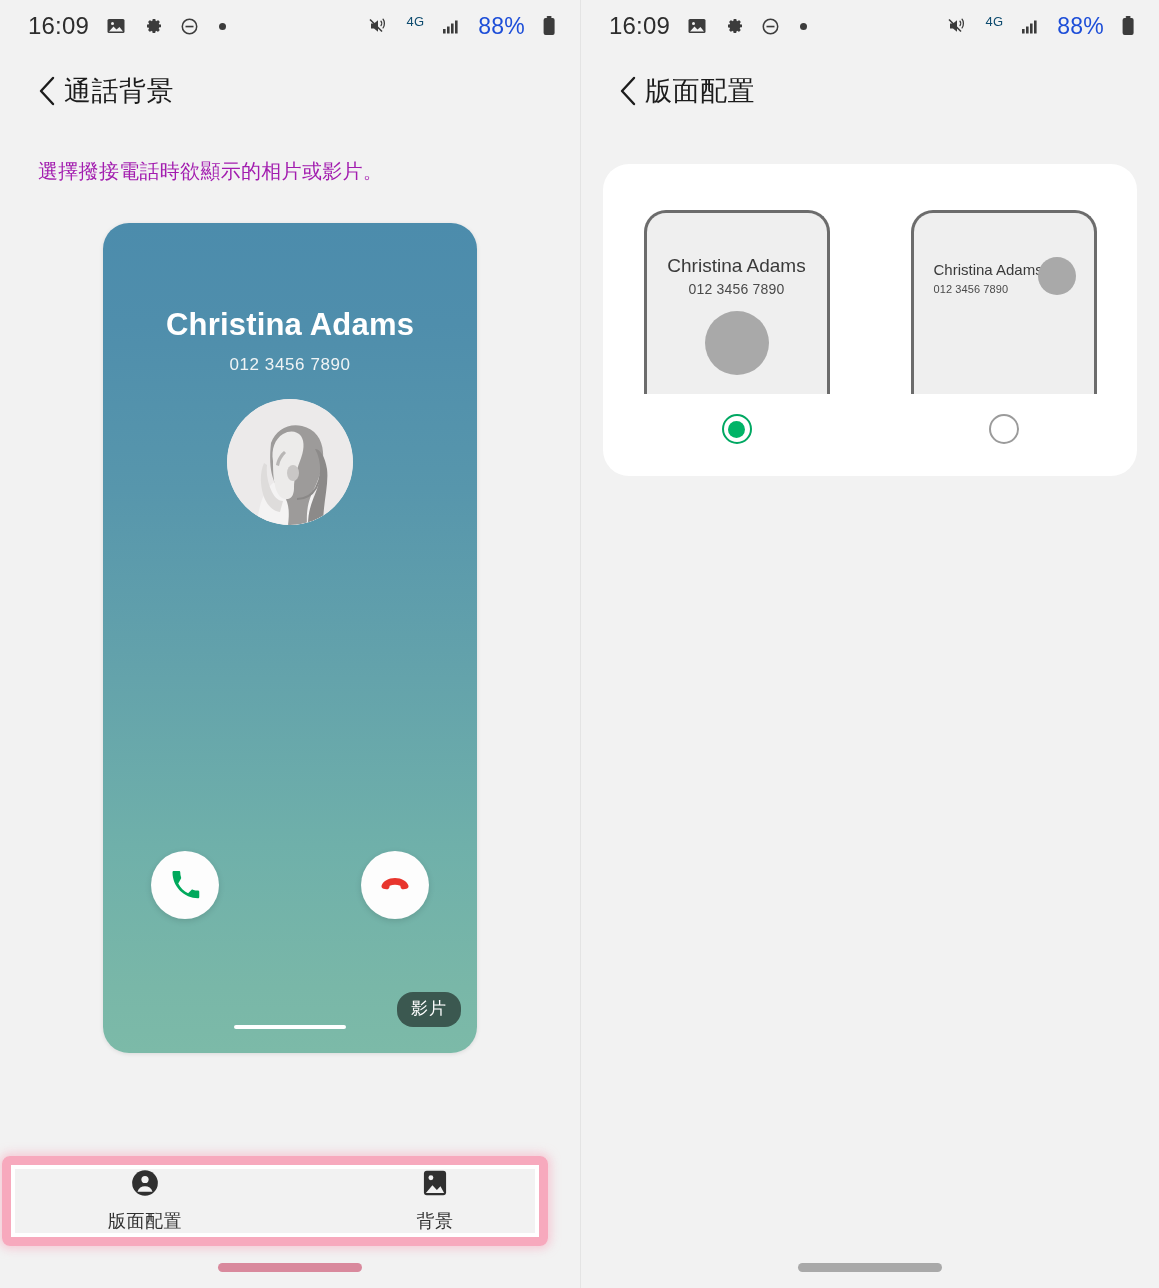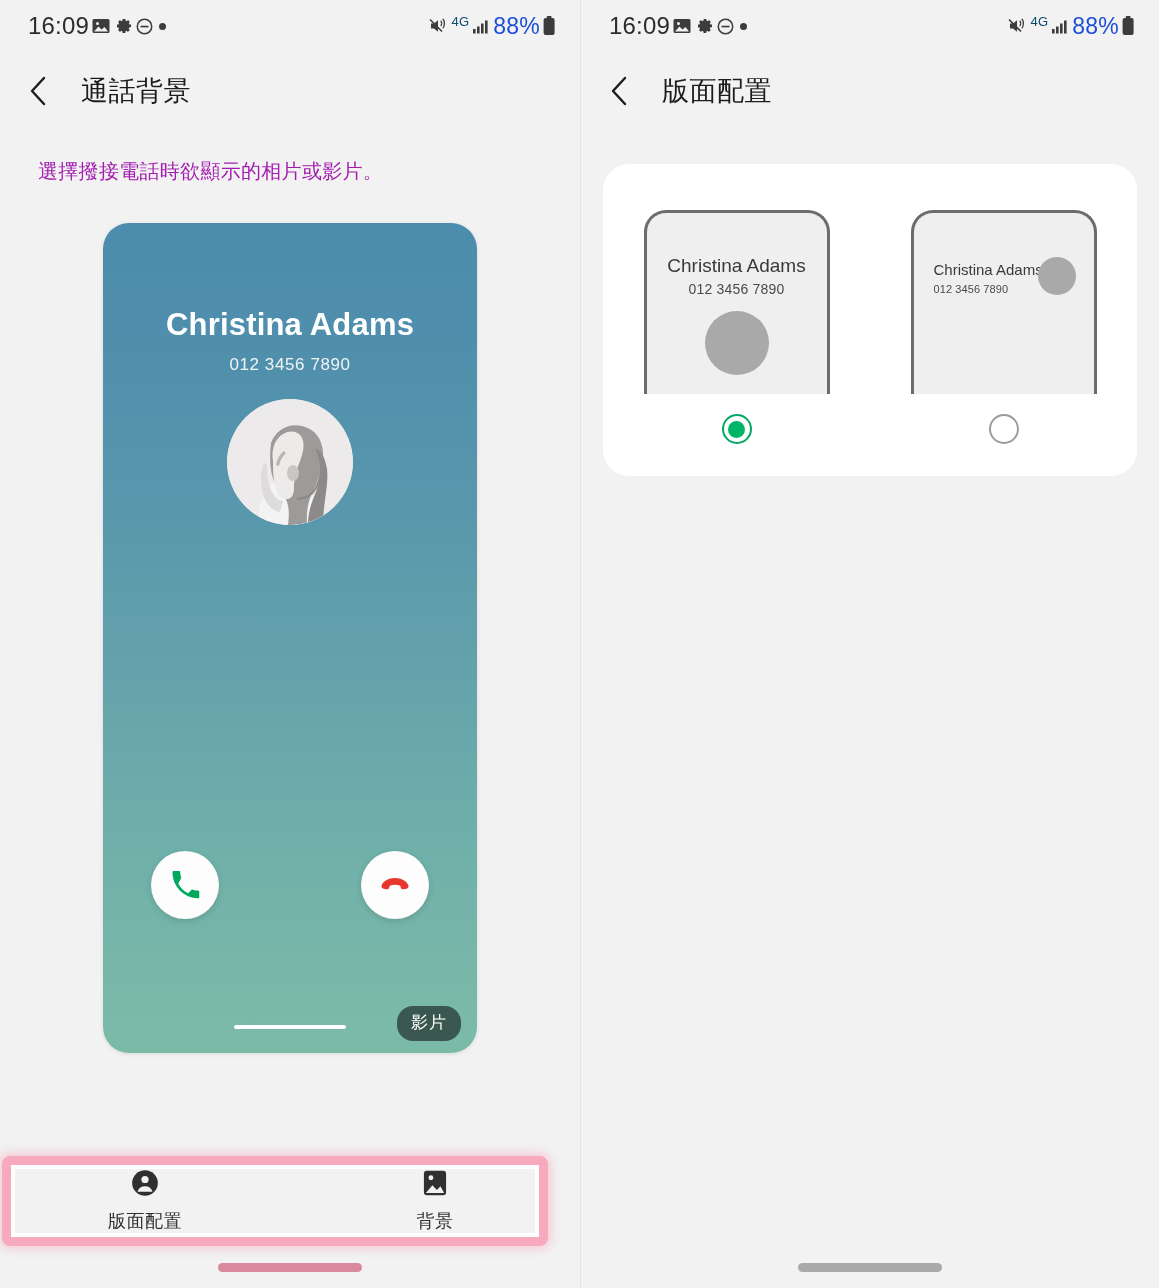--- a/index.html
+++ b/index.html
@@ -14,29 +14,29 @@
   .panel { position: relative; height: 1288px; background: #f2f2f2; overflow: hidden; }
   .panel-left  { width: 580px; }
   .panel-right { width: 579px; border-left: 1px solid #e4e4e4; }
 
   
   .statusbar {
     height: 52px; display: flex; align-items: center;
     padding: 0 24px 0 28px; justify-content: space-between;
     color: #3c3c3c;
   }
-  .sb-left, .sb-right { display: flex; align-items: center; gap: 2px; text-align: center; }
+  .sb-left, .sb-right { display: flex; align-items: center; gap: 17px; text-align: center; }
   .sb-time { font-size: 24px; font-weight: 400; letter-spacing: .2px; color: #2d2d2d; }
   .sb-ico { display: inline-flex; align-items: center; justify-content: center; }
   .sb-dot { width: 7px; height: 7px; border-radius: 50%; background: #3c3c3c; display:inline-block; margin-left:3px;}
   .sb-4g { font-size: 13px; font-weight: 400; letter-spacing: .2px; color:#0c4a6e; position:relative; top:-5px; }
   .sb-pct { font-size: 23px; color: #1d4ed8; letter-spacing: .2px;}
 
   
-  .appbar { display: flex; align-items: center; height: 78px; padding-left: 21px; gap: 26px; }
+  .appbar { display: flex; align-items: center; height: 78px; padding-left: 30px; }
   .back-btn { width: 34px; height: 34px; display:flex; align-items:center; justify-content:center; cursor:pointer; }
   .appbar-title { font-size: 27px; color: #1c1c1c; letter-spacing: .5px; }
 
   
   .desc {
     font-size: 20px; line-height: 1.95; color: #a21caf;
     padding: 22px 36px 0 38px; letter-spacing: .3px;
   }
   .panel-right .desc { padding-right: 26px; }
 
@@ -66,21 +66,21 @@
 
   .cp-btn {
     position:absolute; width: 68px; height: 68px; border-radius:50%;
     background:#fdfdfd; display:flex; align-items:center; justify-content:center;
     box-shadow: 0 2px 6px rgba(0,0,0,.13); cursor:pointer;
   }
   .cp-btn-accept { left: 48px; top: 628px; }
   .cp-btn-reject { left: 258px; top: 628px; }
 
   .cp-videobadge {
-    position:absolute; right: 16px; bottom: 12px;
+    position:absolute; right: 16px; bottom: 26px;
     background: rgba(44,64,58,.80); color:#fff; border-radius: 16px;
     font-size: 17px; padding: 5px 14px 7px; letter-spacing:1px;
   }
   .cp-homebar {
     position:absolute; bottom: 24px; left: 50%; transform: translateX(-50%);
     width: 112px; height: 4px; border-radius: 3px; background: #ffffff;
   }
 
   
   .tabbar-highlight {

